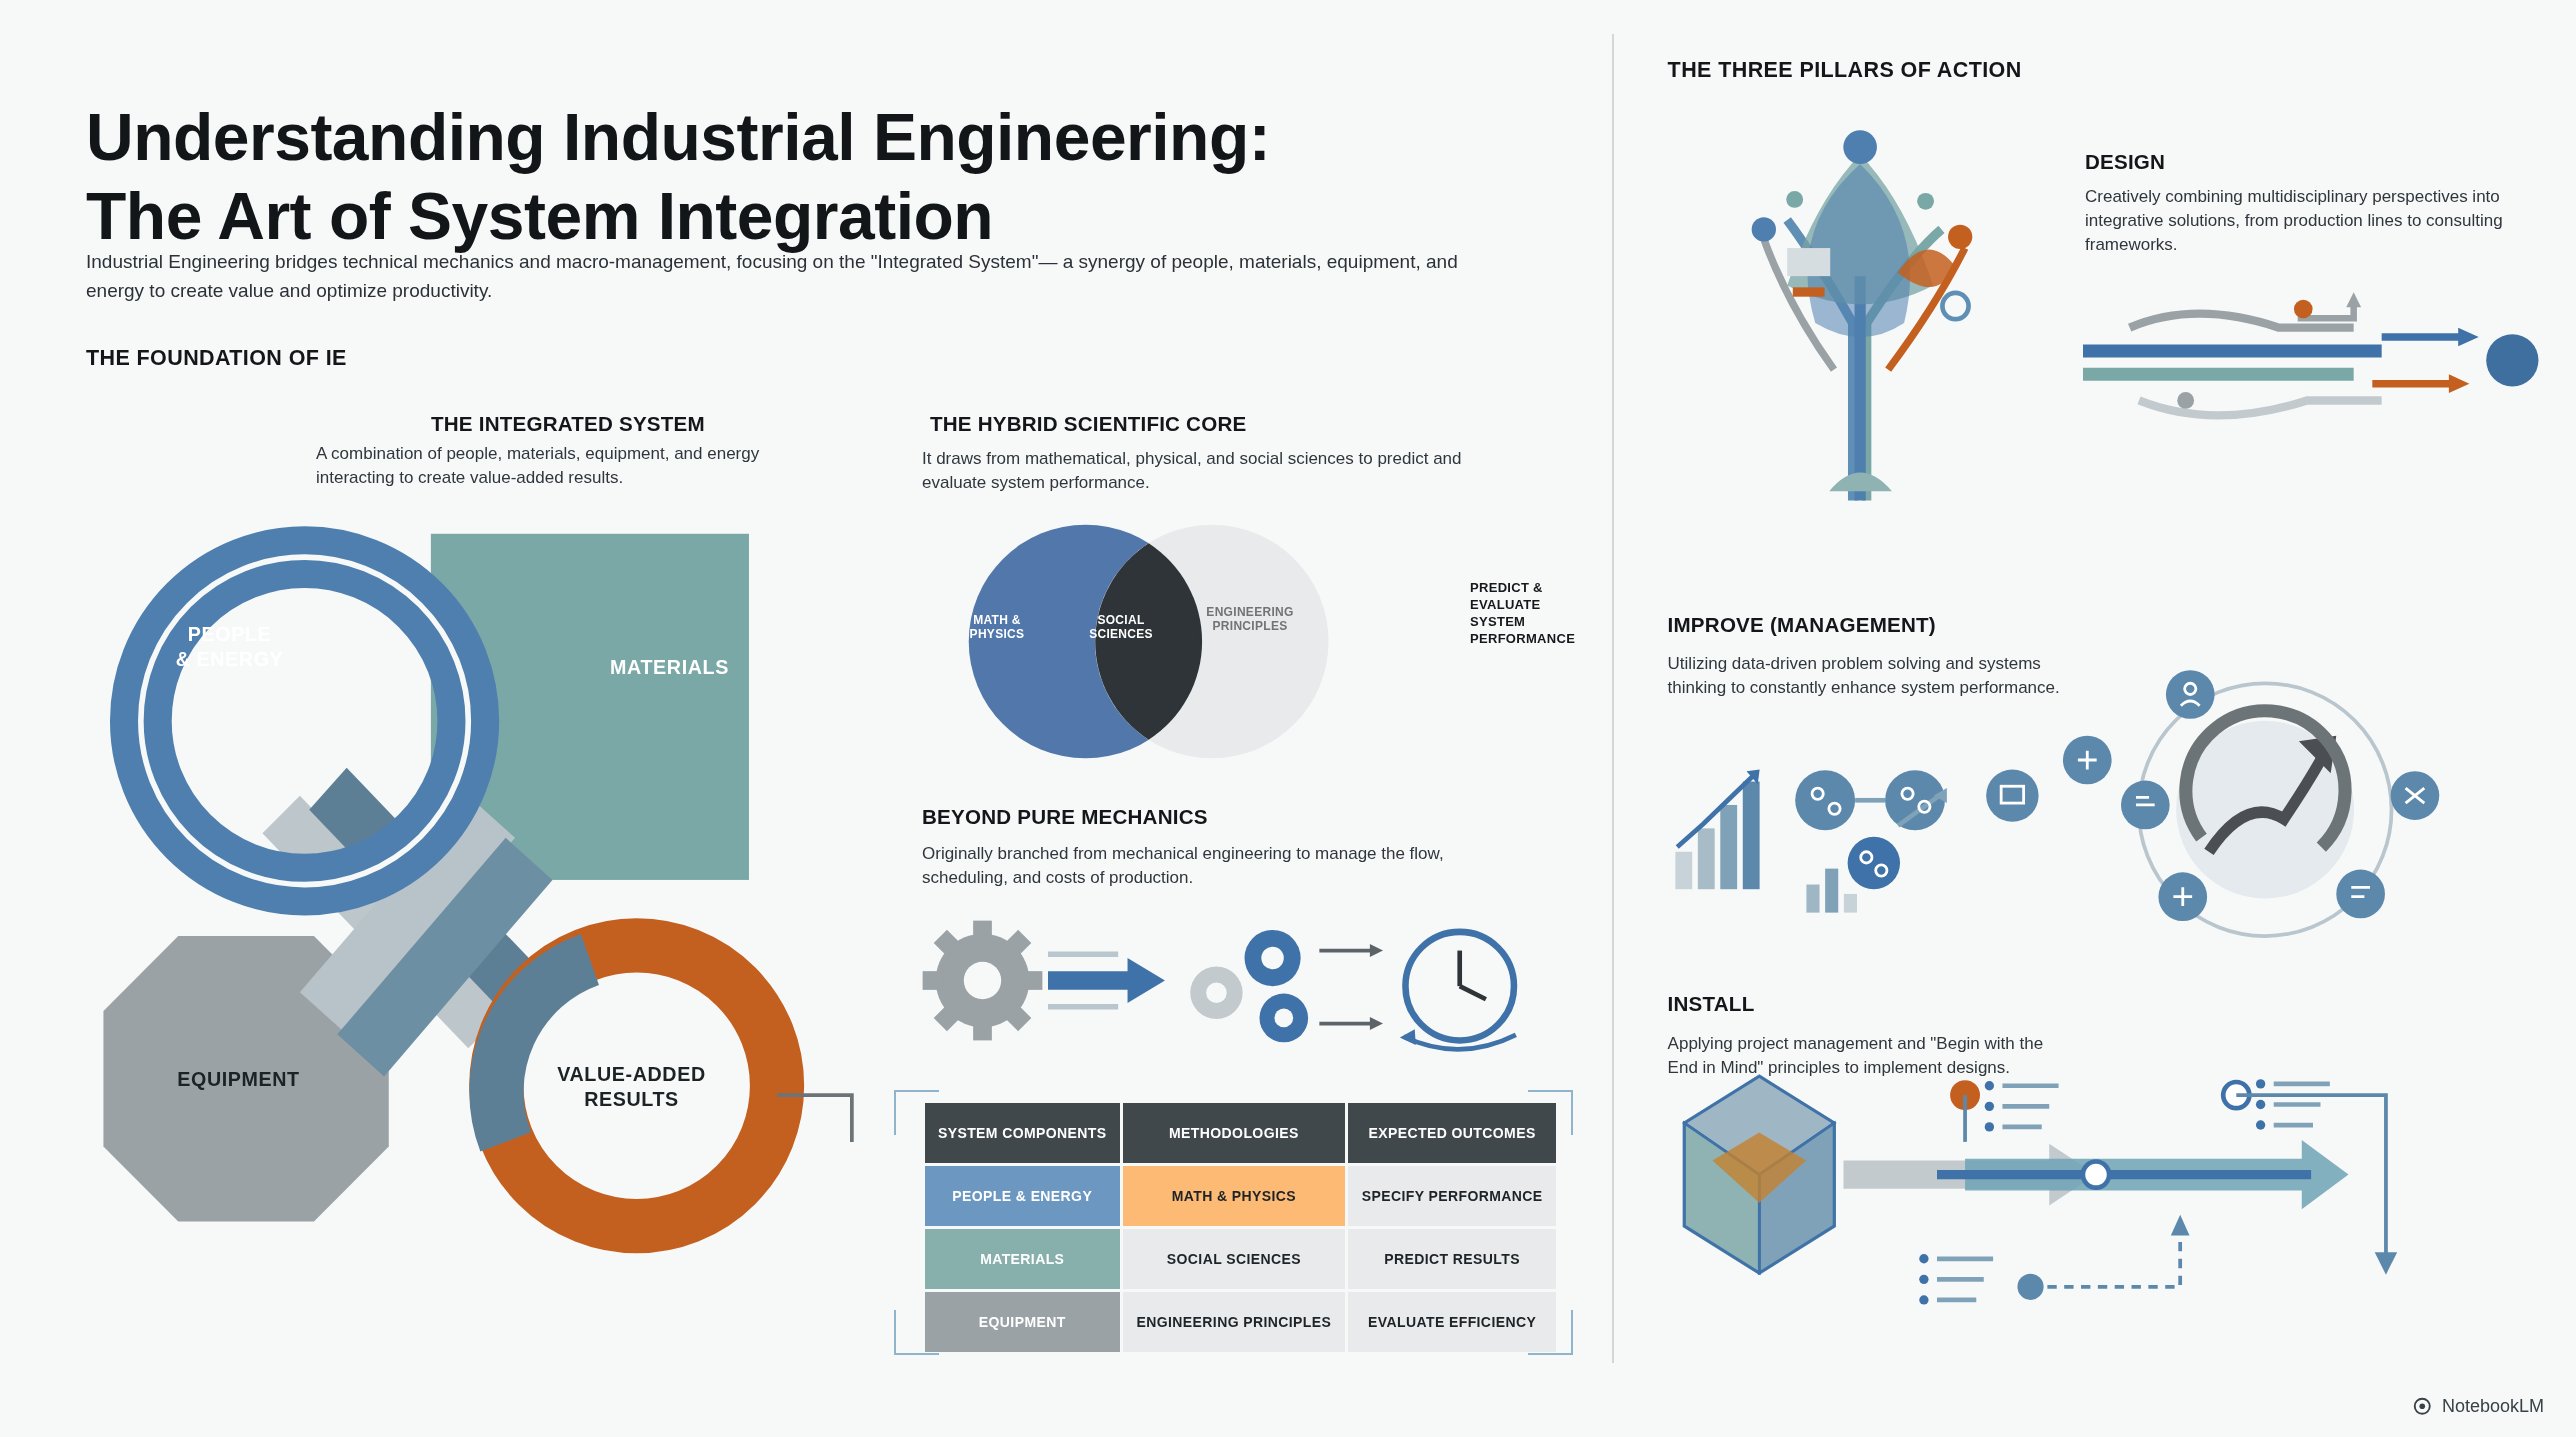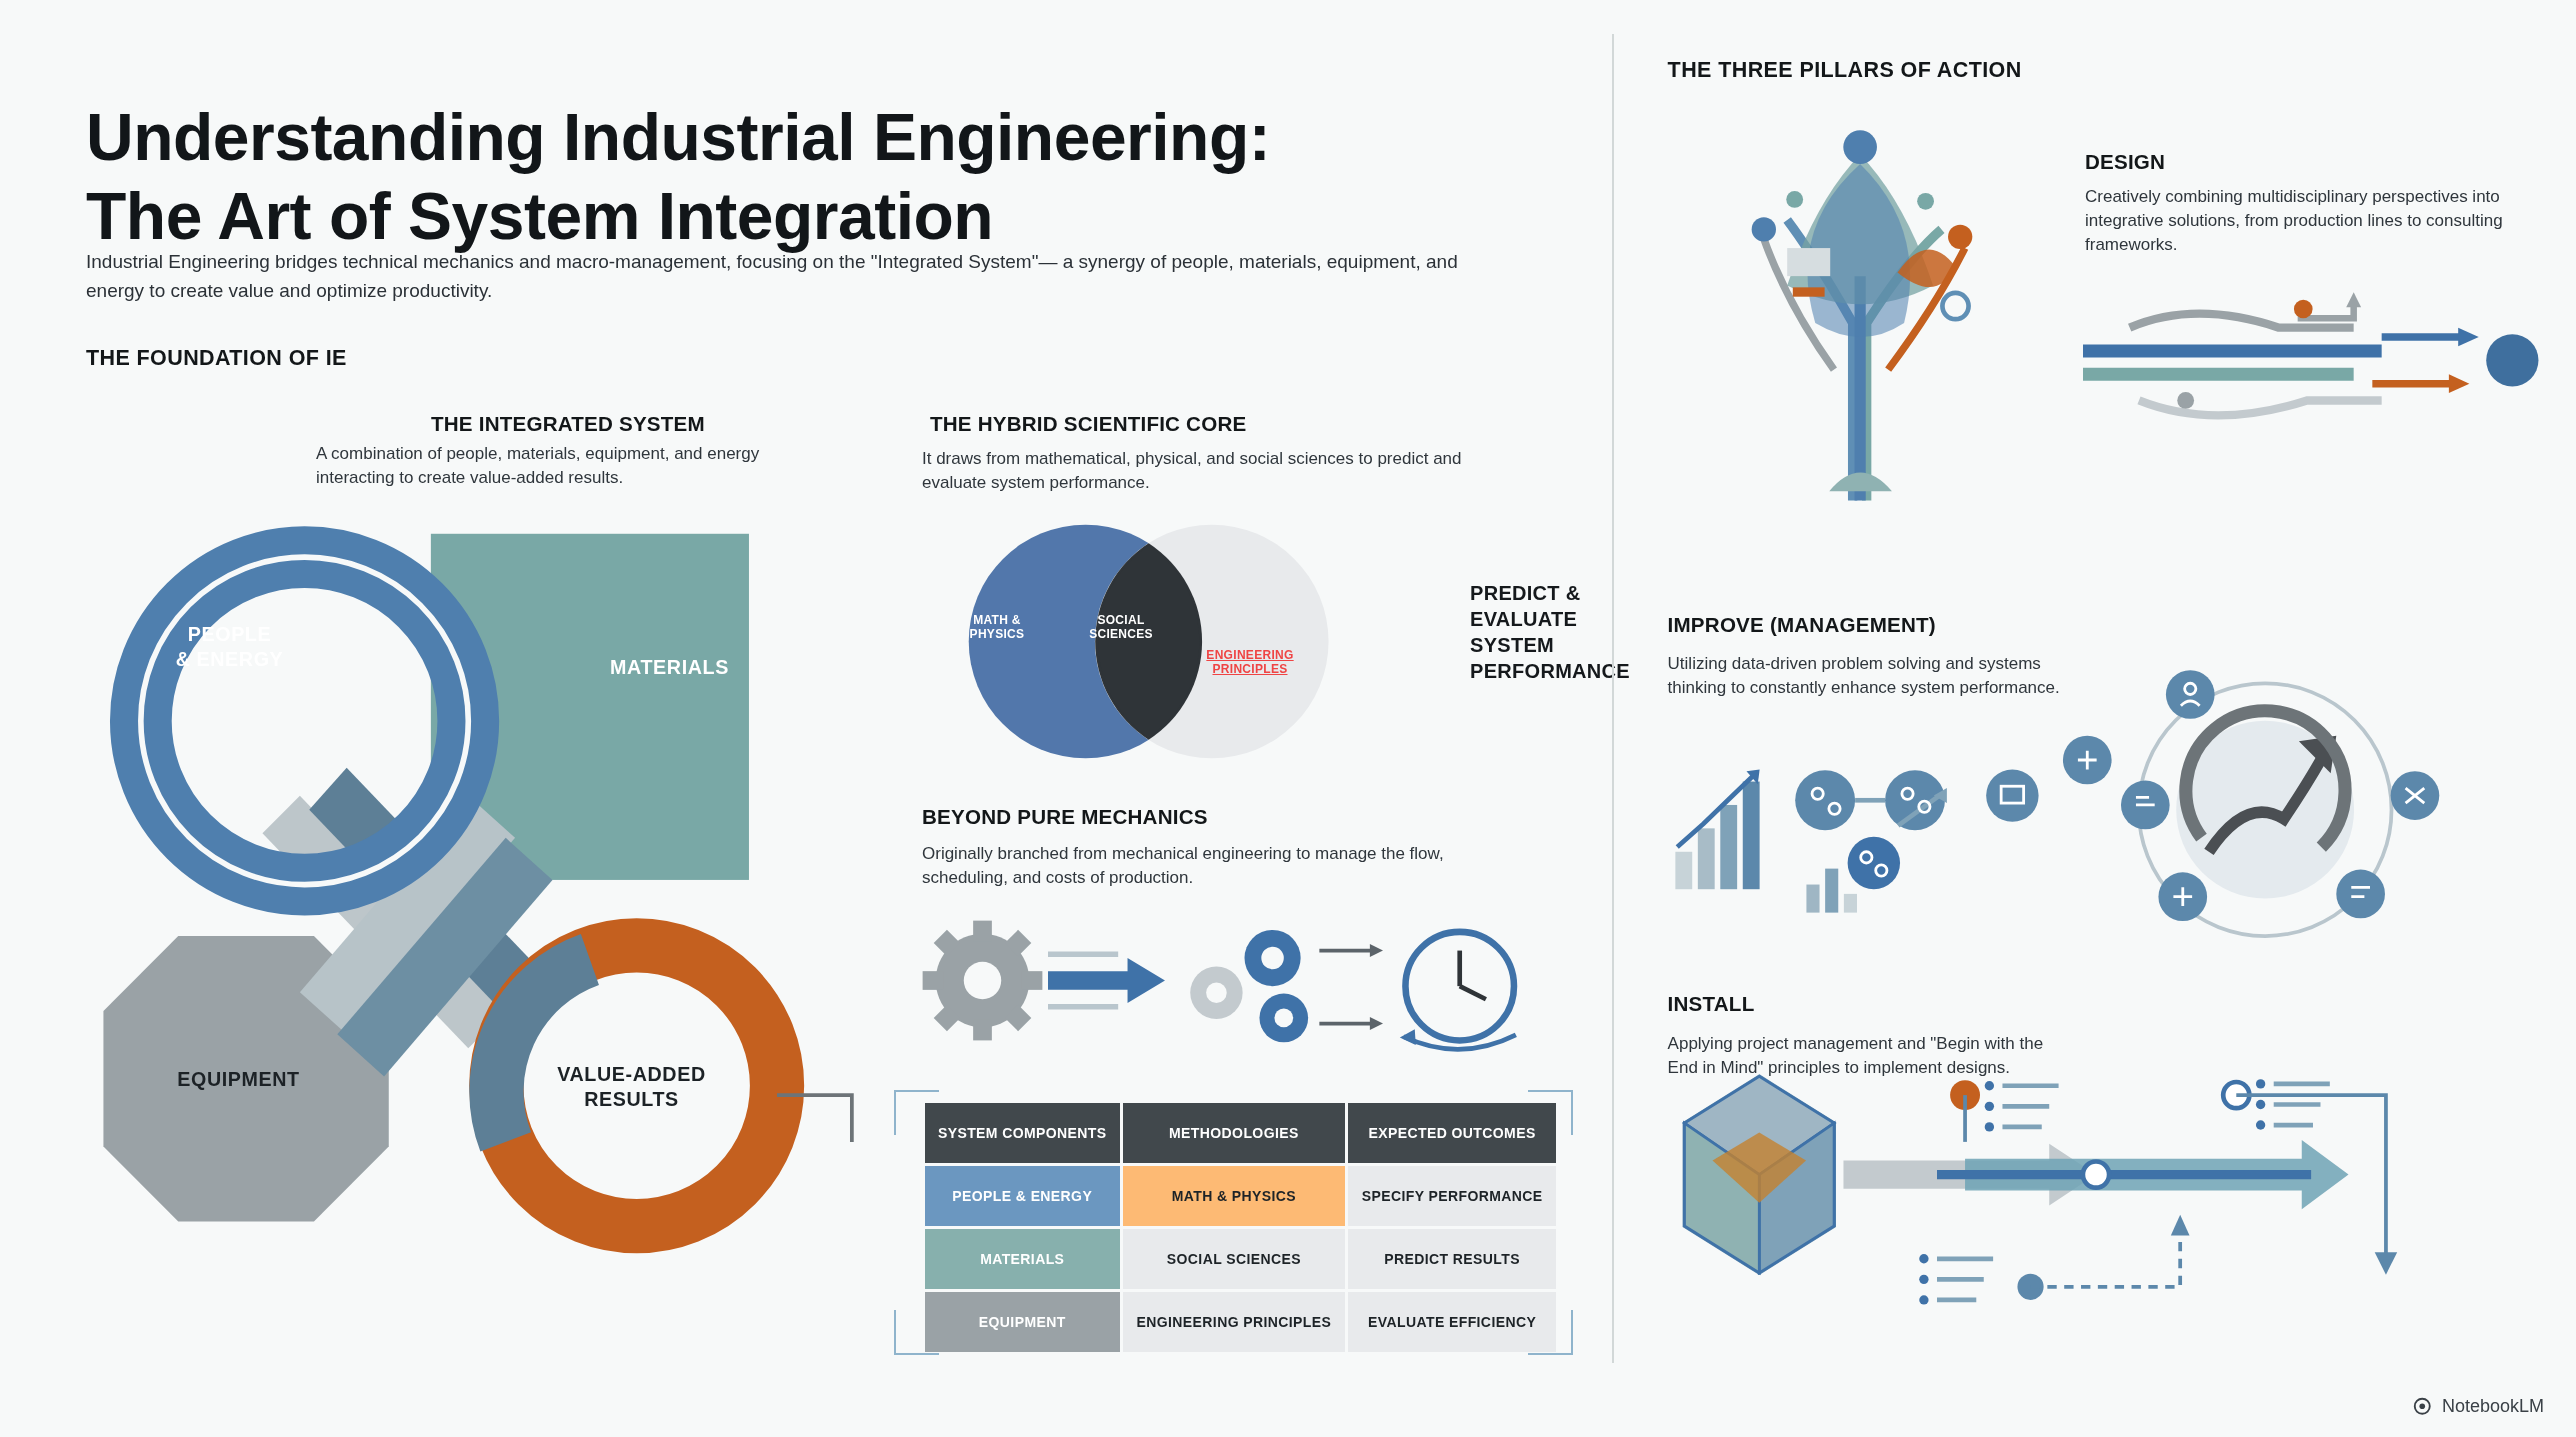--- a/index.html
+++ b/index.html
@@ -125,26 +125,26 @@
   .venn-text {
     position: absolute;
     font-size: 12px;
     font-weight: bold;
     text-align: center;
     line-height: 1.2;
     letter-spacing: 0.3px;
   }
   #venn-left  { left: 936px; top: 613px; width: 122px; color: #ffffff; }
   #venn-mid   { left: 1065px; top: 613px; width: 112px; color: #ffffff; }
-  #venn-right { left: 1175px; top: 648px; width: 150px; color: #ef4444; text-decoration: underline; }
+  #venn-right { left: 1175px; top: 605px; width: 150px; color: #737373; }
   #predict-eval {
     position: absolute;
     left: 1470px; top: 580px;
     width: 215px;
-    font-size: 20px;
+    font-size: 13px;
     font-weight: bold;
     line-height: 1.3;
     letter-spacing: 0.3px;
     color: #15191c;
   }
   
   #beyond-head {
     position: absolute;
     left: 922px; top: 805px;
   }

